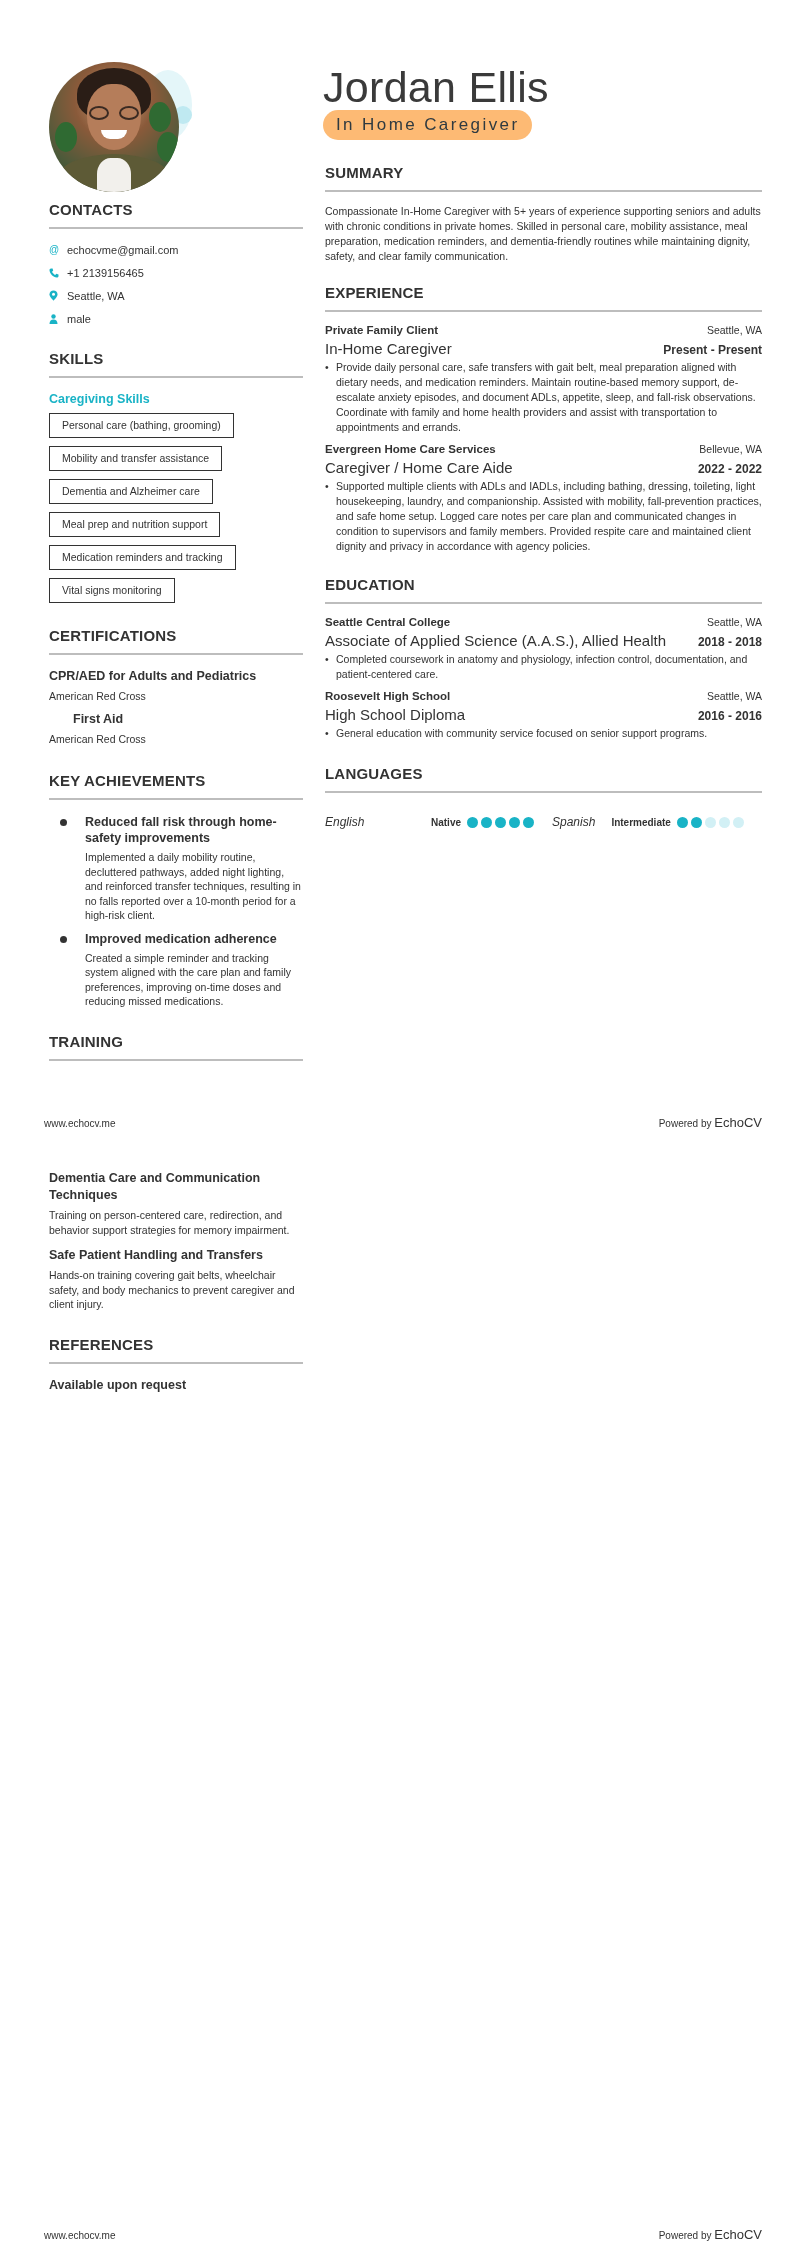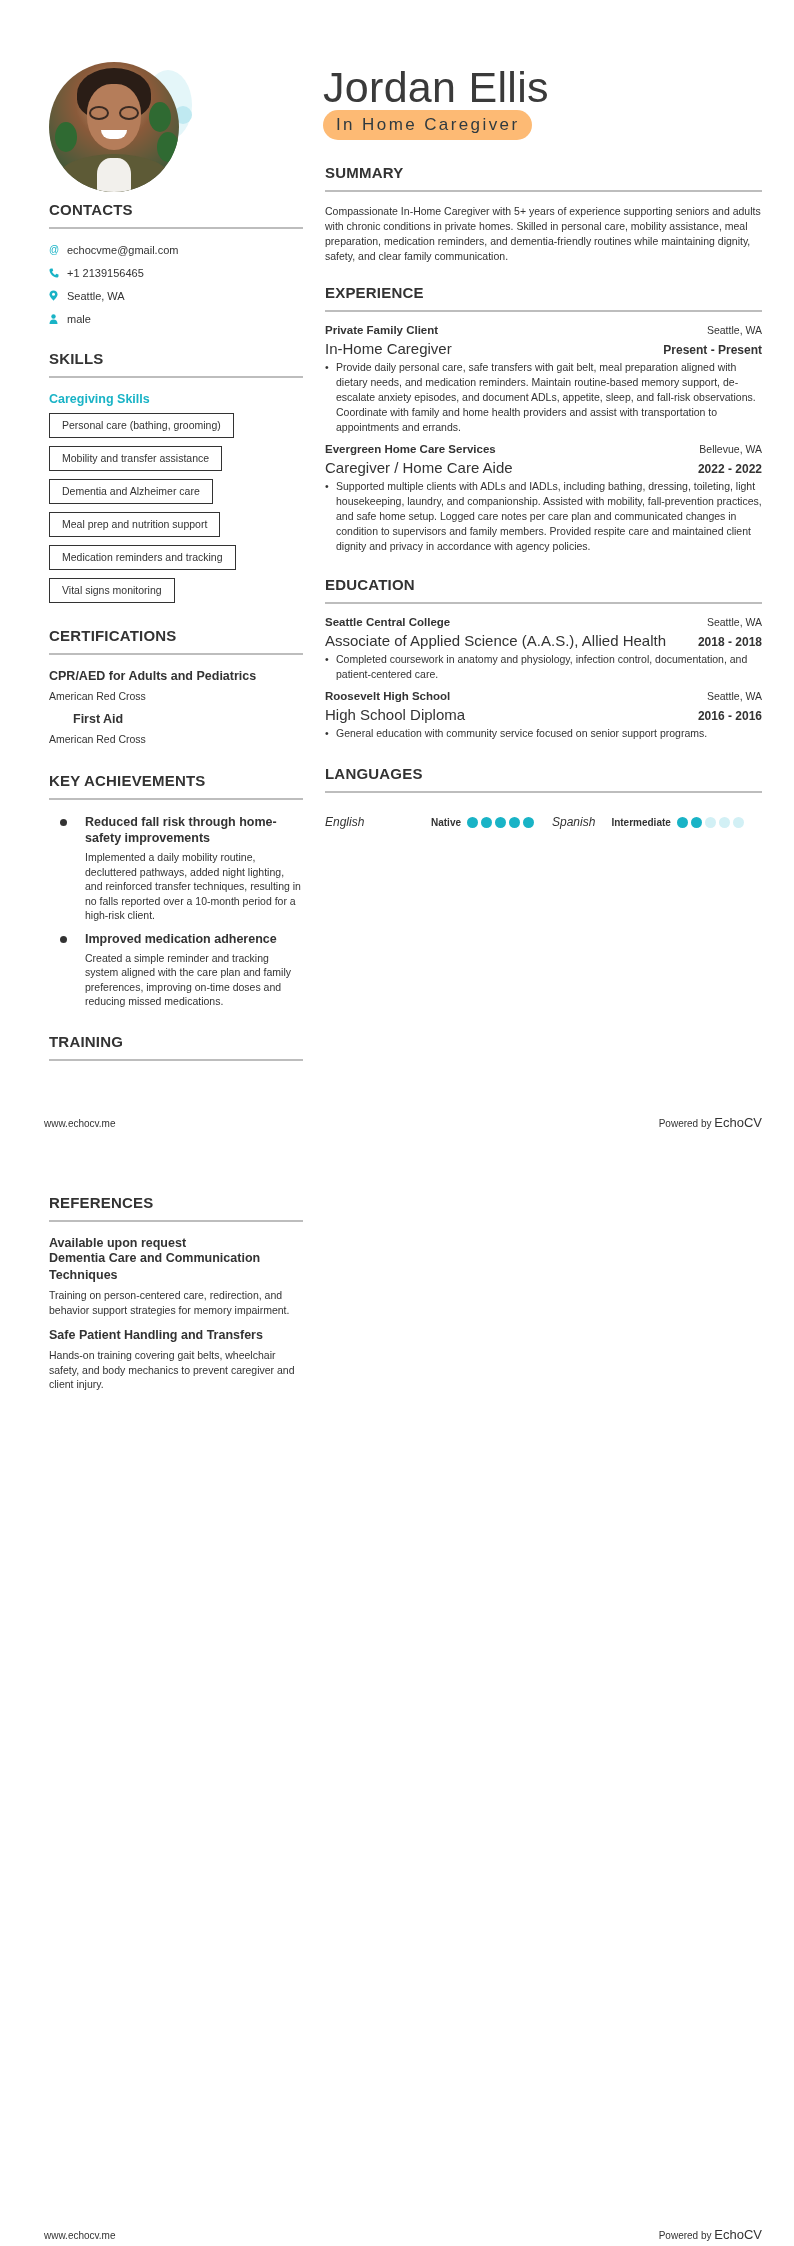--- a/index.html
+++ b/index.html
@@ -289,31 +289,31 @@
     <span>www.echocv.me</span>
     <span>
       <span>Powered by</span>
       <span class="brand">EchoCV</span>
     </span>
   </div>
 </div>
 
 <div class="page page2">
   <div class="left" style="top:47px;">
-    <section style="margin-top:24px;">
-      <div class="sec-h">REFERENCES</div>
-      <div class="sec-rule"></div>
-      <div class="ref">Available upon request</div>
-    </section>
-
     <section>
       <div class="train-name" style="margin-top:0;">Dementia Care and Communication Techniques</div>
       <div class="train-desc">Training on person-centered care, redirection, and behavior support strategies for memory impairment.</div>
       <div class="train-name">Safe Patient Handling and Transfers</div>
       <div class="train-desc">Hands-on training covering gait belts, wheelchair safety, and body mechanics to prevent caregiver and client injury.</div>
+    </section>
+
+    <section style="margin-top:24px;">
+      <div class="sec-h">REFERENCES</div>
+      <div class="sec-rule"></div>
+      <div class="ref">Available upon request</div>
     </section>
   </div>
 
   <div class="footer" style="top:1104px;">
     <span>www.echocv.me</span>
     <span>
       <span>Powered by</span>
       <span class="brand">EchoCV</span>
     </span>
   </div>

